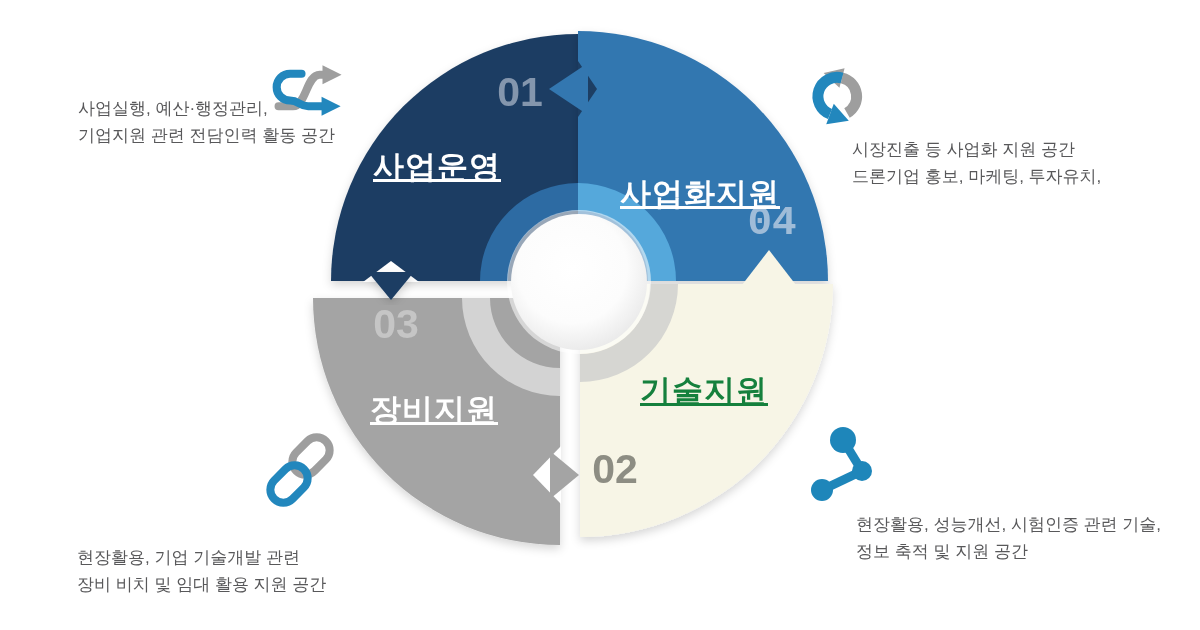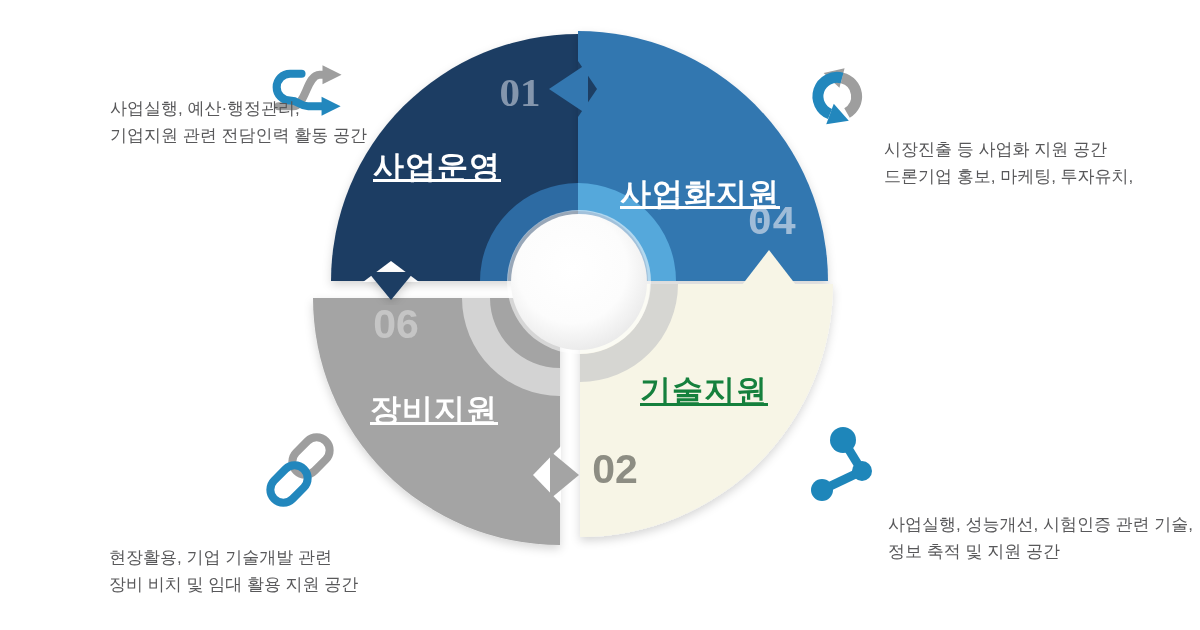--- a/index.html
+++ b/index.html
@@ -4,21 +4,21 @@
 <style>
   html,body { margin:0; padding:0; background:#ffffff; }
   #stage {
     position:relative; width:1200px; height:630px; overflow:hidden;
     background:#ffffff; font-family:"Liberation Sans", sans-serif;
   }
   #wheel-svg { position:absolute; left:0; top:0; }
   .icon-svg { position:absolute; }
   .desc {
     position:absolute; font-size:17px; color:#58585a;
-    line-height:27px; white-space:nowrap; letter-spacing:0px;margin-left:32px;
+    line-height:27px; white-space:nowrap; letter-spacing:0px;
   }
   .seg-label {
     position:absolute; transform:translate(-50%,-50%);
     font-weight:700; font-size:31px; color:#ffffff;
     letter-spacing:1px; white-space:nowrap;text-decoration:underline;
   }
   .seg-label.blue-text { color:#15803d; }
   .seg-num {
     position:absolute; transform:translate(-50%,-50%);
     font-weight:700; font-size:41px; white-space:nowrap;
@@ -93,22 +93,22 @@
   </svg>
 
   <svg class="icon-svg" style="left:806px; top:426px;" width="74" height="80" viewBox="0 0 74 80">
     <line x1="37" y1="14" x2="56" y2="45" stroke="#1e86ba" stroke-width="9"></line>
     <line x1="56" y1="45" x2="16" y2="64" stroke="#1e86ba" stroke-width="9"></line>
     <circle cx="37" cy="14" r="13" fill="#1e86ba"></circle>
     <circle cx="56" cy="45" r="10" fill="#1e86ba"></circle>
     <circle cx="16" cy="64" r="11" fill="#1e86ba"></circle>
   </svg>
 
-  <div class="seg-num num-01" style="left:520px; top:92px;font-family:Liberation Serif, serif;">01</div>
-  <div class="seg-num num-02" style="left:396px; top:324px;">06</div>
+  <div class="seg-num num-01" style="left:520px; top:92px;">01</div>
+  <div class="seg-num num-02" style="left:396px; top:324px;">03</div>
   <div class="seg-num num-03" style="left:615px; top:469px;">02</div>
   <div class="seg-num num-04" style="left:772px; top:223px;font-family:Liberation Mono, monospace;">04</div>
 
   <div class="seg-label" style="left:437px; top:167px;">사업운영</div>
   <div class="seg-label" style="left:700px; top:166px;margin-top:28px;">사업화지원</div>
   <div class="seg-label" style="left:434px; top:410px;">장비지원</div>
   <div class="seg-label blue-text" style="left:704px; top:391px;">기술지원</div>
 
   <div class="desc" style="left:78px; top:95px;">
     <div>사업실행, 예산·행정관리,</div>
@@ -119,17 +119,17 @@
     <div>시장진출 등 사업화 지원 공간</div>
     <div>드론기업 홍보, 마케팅, 투자유치,</div>
   </div>
 
   <div class="desc" style="left:77px; top:544px;">
     <div>현장활용, 기업 기술개발 관련</div>
     <div>장비 비치 및 임대 활용 지원 공간</div>
   </div>
 
   <div class="desc" style="left:856px; top:511px;">
-    <div>사업실행, 성능개선, 시험인증 관련 기술,</div>
+    <div>현장활용, 성능개선, 시험인증 관련 기술,</div>
     <div>정보 축적 및 지원 공간</div>
   </div>
 
 </div>
 
 </body></html>

